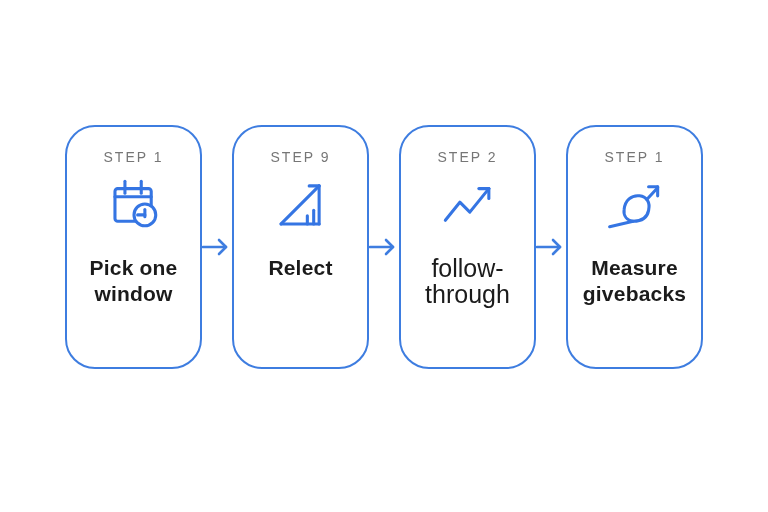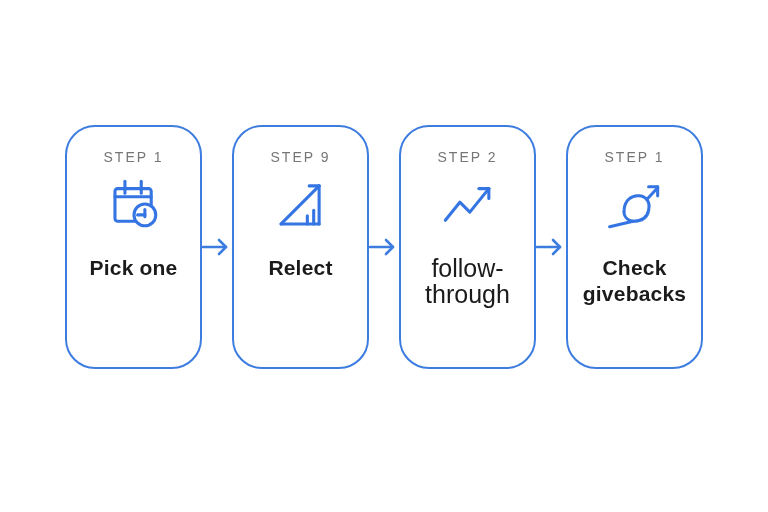--- a/index.html
+++ b/index.html
@@ -92,20 +92,21 @@
           <line x1="11" y1="24" x2="51" y2="24"></line>
           <line x1="22" y1="7" x2="22" y2="20"></line>
           <line x1="40" y1="7" x2="40" y2="20"></line>
           <circle cx="44" cy="44" r="12" fill="#FFFFFF"></circle>
           <line x1="36" y1="44" x2="44" y2="44"></line>
           <line x1="44" y1="38" x2="44" y2="46"></line>
         </svg>
       </div>
       <div class="title">
         <div class="line1">Pick one</div>
+        <div class="line2">window</div>
       </div>
     </div>
 
     <div class="connector">
       <svg width="30" height="22" viewBox="0 0 30 22" fill="none" stroke="#3E7DE0" stroke-width="2.6" stroke-linecap="round" stroke-linejoin="round">
         <line x1="1" y1="11" x2="24" y2="11"></line>
         <polyline points="17,4 24,11 17,18"></polyline>
       </svg>
     </div>
 
@@ -159,19 +160,19 @@
       <div class="icon-wrap">
         <svg width="58" height="58" viewBox="0 0 64 64" fill="none" stroke="#3575E3" stroke-width="3.4" stroke-linecap="round" stroke-linejoin="round">
           <path d="M4 57 L30 51"></path>
           <path d="M30 51 C 23 50, 19 45, 20 38 C 21 28, 28 22, 37 23 C 45 24, 49 30, 47 39 C 45.5 47, 39 51, 30 51 Z"></path>
           <line x1="45" y1="27" x2="57" y2="14"></line>
           <line x1="47" y1="13" x2="57" y2="13"></line>
           <line x1="57" y1="13" x2="57" y2="23"></line>
         </svg>
       </div>
       <div class="title">
-        <div class="line1">Check</div>
+        <div class="line1">Measure</div>
         <div class="line2">givebacks</div>
       </div>
     </div>
 
   </div>
 </div>
 
 </body></html>

